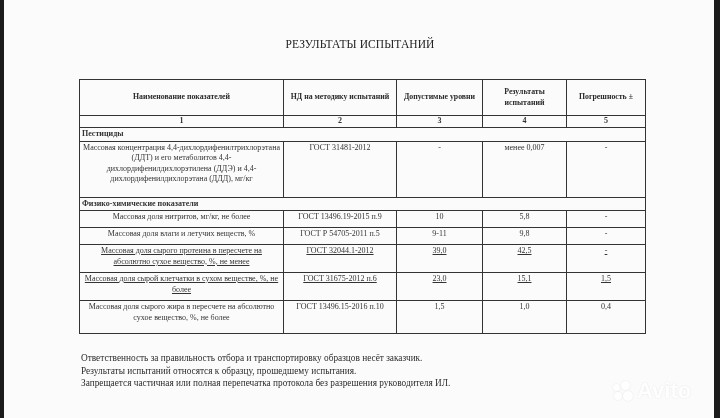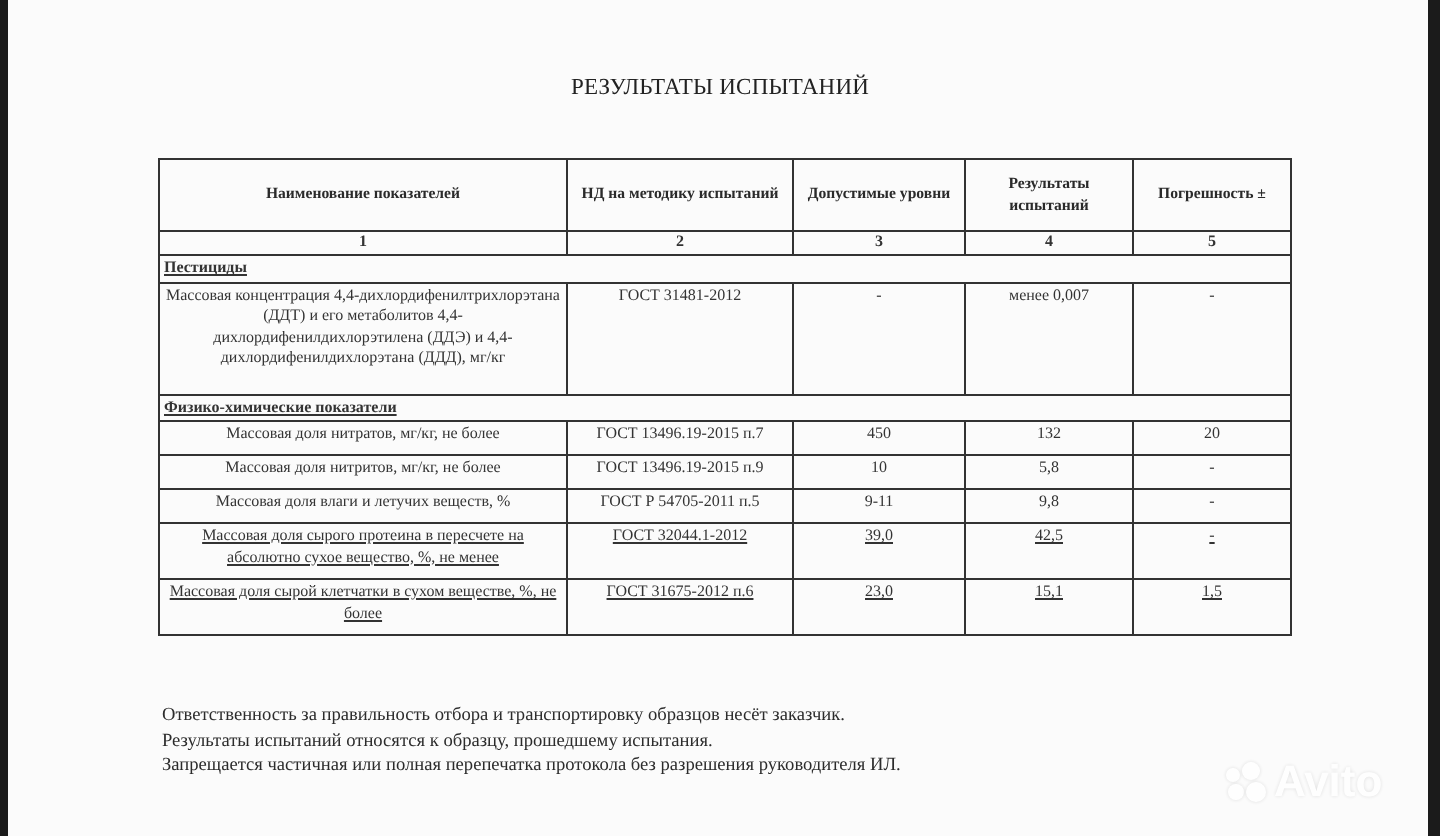--- a/index.html
+++ b/index.html
@@ -22,21 +22,21 @@
       border-collapse: collapse; table-layout: fixed;
       width: 566px;
       font-size: 8px; line-height: 10.5px; margin-top: 26px;
     }
     table.results td, table.results th {
       border: 1.5px solid #333; padding: 1px 3px; vertical-align: top;
       text-align: center; font-weight: normal; color: #333;
     }
     table.results th { font-weight: bold; vertical-align: middle; height: 33px; font-size: 7.8px; color: #2a2a2a; }
     table.results tr.colnums td { font-weight: bold; height: 11px; padding: 0; vertical-align: middle; }
-    table.results tr.section td { text-align: left; font-weight: bold; padding: 1px 2px; height: 10px; text-decoration: underline; }
+    table.results tr.section td { text-align: left; font-weight: bold; padding: 1px 2px; height: 10px; }
     table.results tr.r1 td { height: 53px; }
     table.results tr.s td { height: 14px; }
     table.results tr.d td { height: 25px; text-decoration: underline; }
     table.results tr.d3 td { height: 30px; }
     .notes {
       position: absolute; left: 81px; top: 346px; width: 560px;
       font-size: 9.3px; line-height: 12.6px; color: #2c2c2c;
     }
     .notes p { margin: 0; }
     .notes .gap { height: 6px; }
@@ -90,27 +90,20 @@
     <td>ГОСТ 31481-2012</td>
     <td>-</td>
     <td>менее 0,007</td>
     <td>-</td>
   </tr>
 
   <tr class="section">
     <td colspan="5">Физико-химические показатели</td>
   </tr>
   <tr class="s">
-    <td>Массовая доля нитратов, мг/кг, не более</td>
-    <td>ГОСТ 13496.19-2015 п.7</td>
-    <td>450</td>
-    <td>132</td>
-    <td>20</td>
-  </tr>
-  <tr class="s">
     <td>Массовая доля нитритов, мг/кг, не более</td>
     <td>ГОСТ 13496.19-2015 п.9</td>
     <td>10</td>
     <td>5,8</td>
     <td>-</td>
   </tr>
   <tr class="s">
     <td>Массовая доля влаги и летучих веществ, %</td>
     <td>ГОСТ Р 54705-2011 п.5</td>
     <td>9-11</td>
@@ -124,20 +117,27 @@
     <td>42,5</td>
     <td>-</td>
   </tr>
   <tr class="d">
     <td>Массовая доля сырой клетчатки в сухом веществе, %, не более</td>
     <td>ГОСТ 31675-2012 п.6</td>
     <td>23,0</td>
     <td>15,1</td>
     <td>1,5</td>
   </tr>
+  <tr class="d3">
+    <td>Массовая доля сырого жира в пересчете на абсолютно сухое вещество, %, не более</td>
+    <td>ГОСТ 13496.15-2016 п.10</td>
+    <td>1,5</td>
+    <td>1,0</td>
+    <td>0,4</td>
+  </tr>
 </tbody>
   </table>
 
 <div class="notes">
   <div class="gap"></div>
   <p>Ответственность за правильность отбора и транспортировку образцов  несёт заказчик.</p>
   <p>Результаты испытаний относятся к образцу, прошедшему испытания.</p>
   <p>Запрещается частичная или полная перепечатка протокола без разрешения руководителя ИЛ.</p>
 </div>
 

